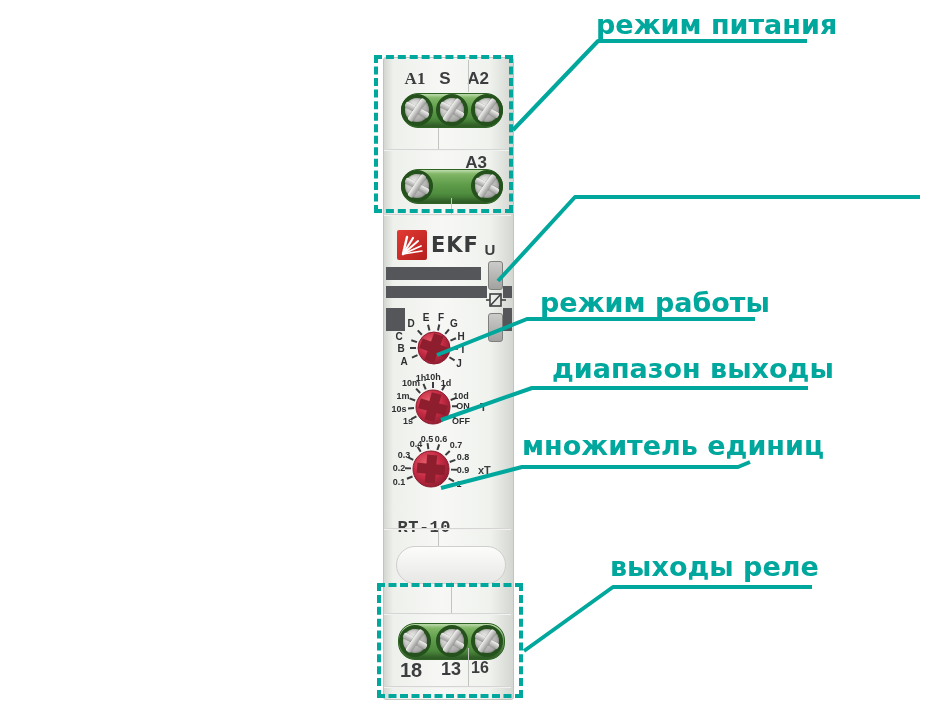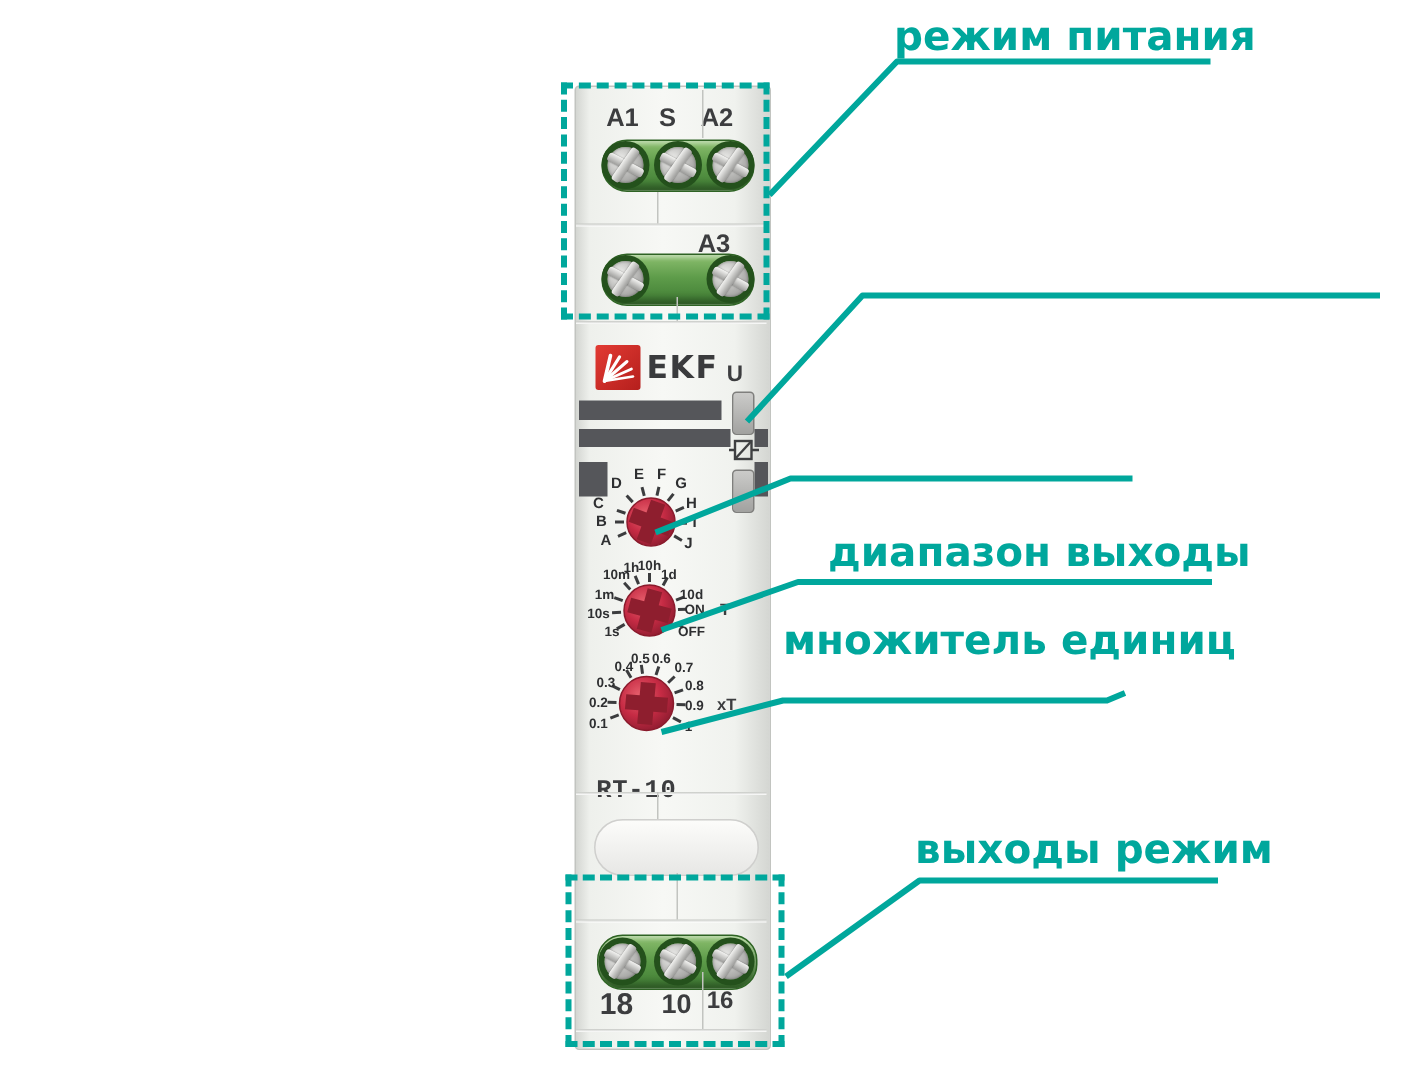--- a/index.html
+++ b/index.html
@@ -47,21 +47,21 @@
            font-family:"DejaVu Sans",sans-serif;white-space:nowrap;z-index:5;}
   #lines{position:absolute;left:0;top:0;z-index:4;pointer-events:none;}
 </style>
 </head>
 <body>
 
 <div id="stage">
 
   <div class="device">
 
-    <span class="dev-label" style="left:17px;top:11px;width:28px;font-size:17px;">A1</span>
+    <span class="dev-label" style="left:17px;top:11px;width:28px;font-size:17px;font-family:Liberation Serif, serif;">A1</span>
     <span class="dev-label" style="left:49px;top:11px;width:24px;font-size:17px;">S</span>
     <span class="dev-label" style="left:79px;top:11px;width:30px;font-size:17px;">A2</span>
     <div class="seam-v" style="left:84px;top:2px;height:32px;"></div>
 
     <div class="terminal" style="left:17px;top:35px;width:100px;height:33px;">
       <div class="screw" style="left:3px;top:4px;"></div>
       <div class="screw" style="left:38px;top:4px;"></div>
       <div class="screw" style="left:73px;top:4px;"></div>
     </div>
     <div class="seam-v" style="left:54px;top:70px;height:21px;"></div>
@@ -181,37 +181,38 @@
     <div class="window-pill"></div>
     <div class="seam-v" style="left:67px;top:524px;height:31px;"></div>
     <div class="seam-h" style="top:555px;"></div>
 
     <div class="terminal" style="left:14px;top:565px;width:105px;height:35px;">
       <div class="screw" style="left:4px;top:5px;"></div>
       <div class="screw" style="left:41px;top:5px;"></div>
       <div class="screw" style="left:76px;top:5px;"></div>
     </div>
     <span class="dev-label" style="left:12px;top:601px;width:30px;font-size:20px;">18</span>
-    <span class="dev-label" style="left:52px;top:601px;width:30px;font-size:18px;">10</span>
+    <span class="dev-label" style="left:52px;top:601px;width:30px;font-size:18px;">13</span>
     <span class="dev-label" style="left:81px;top:601px;width:30px;font-size:16px;">16</span>
     <div class="seam-v" style="left:84px;top:590px;height:38px;"></div>
     <div class="seam-h" style="top:628px;"></div>
   </div>
 
   <div class="dash-box" style="left:374px;top:55px;width:131px;height:150px;"></div>
   <div class="dash-box" style="left:377px;top:583px;width:138px;height:107px;"></div>
 
   <svg id="lines" width="940" height="720">
     <g fill="none" stroke="#00a79c" stroke-width="4" stroke-linejoin="round">
       <polyline points="807,41 598,41 513,130"></polyline>
       <polyline points="920,197 575,197 498,281"></polyline>
       <polyline points="755,319 527,319 437,355"></polyline>
       <polyline points="808,388 532,388 441,420"></polyline>
       <polyline points="750,462 738,467 522,467 441,488"></polyline>
       <polyline points="812,587 613,587 524,651"></polyline>
     </g>
   </svg>
 
   <div class="callout" style="left:596px;top:9px;width:212px;">режим питания</div>
+  <div class="callout" style="left:540px;top:287px;width:216px;">режим работы</div>
   <div class="callout" style="left:552px;top:353px;width:258px;">диапазон выходы</div>
-  <div class="callout" style="left:522px;top:412px;width:270px;">множитель единиц</div>
-  <div class="callout" style="left:610px;top:551px;width:194px;">выходы режим</div>
+  <div class="callout" style="left:522px;top:430px;width:270px;">множитель единиц</div>
+  <div class="callout" style="left:610px;top:551px;width:194px;">выходы реле</div>
 </div>
 
 </body></html>

